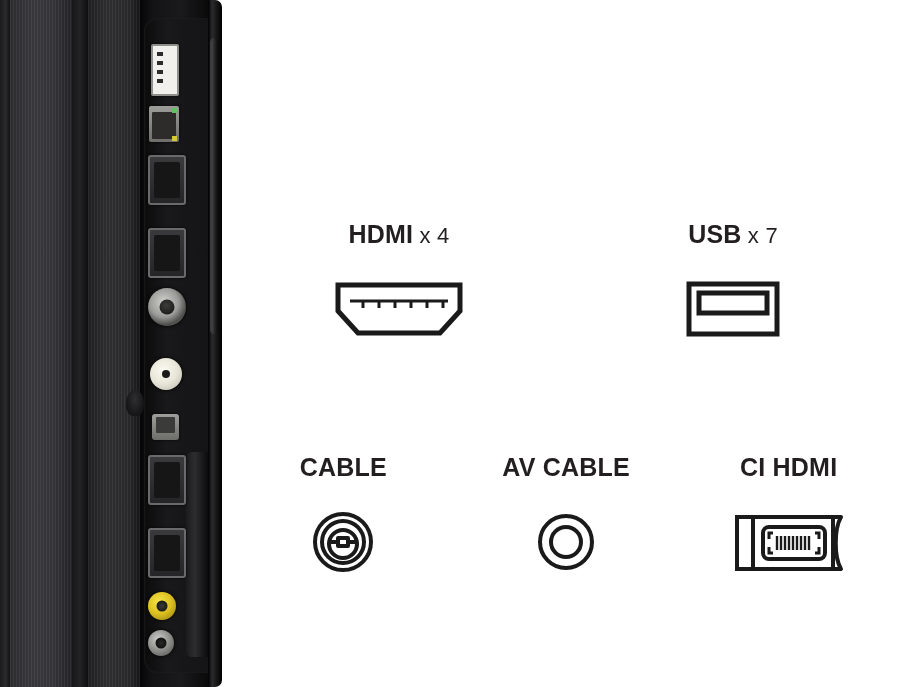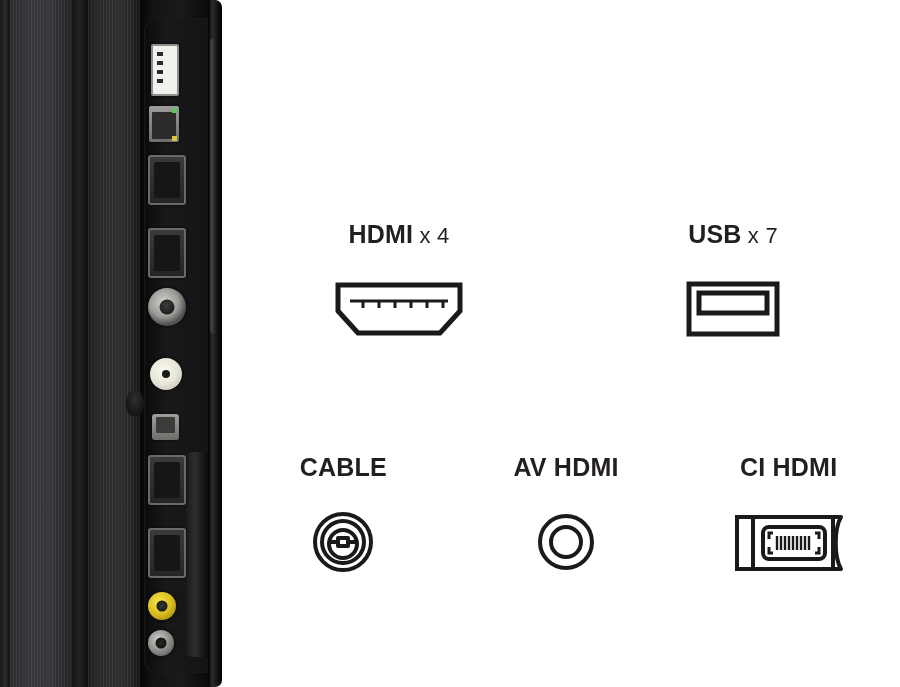--- a/index.html
+++ b/index.html
@@ -324,21 +324,21 @@
           <circle cx="31" cy="31" r="28" fill="none" stroke="#1a1a1a" stroke-width="4"></circle>
           <circle cx="31" cy="31" r="21" fill="none" stroke="#1a1a1a" stroke-width="4"></circle>
           <circle cx="31" cy="33" r="14" fill="none" stroke="#1a1a1a" stroke-width="4"></circle>
           <path d="M18 31 H26 M36 31 H44" stroke="#1a1a1a" stroke-width="4"></path>
           <path d="M26 27 H36 V35 H26 Z" fill="none" stroke="#1a1a1a" stroke-width="4" stroke-linejoin="round"></path>
         </svg>
       </div>
     </div>
 
     <div class="spec-cell">
-      <div class="spec-label"><span>AV HDMI</span><span class="mult"></span></div>
+      <div class="spec-label"><span>AV CABLE</span><span class="mult"></span></div>
       <div class="spec-icon">
         <svg width="58" height="58" viewBox="0 0 58 58">
           <circle cx="29" cy="29" r="26" fill="none" stroke="#1a1a1a" stroke-width="4"></circle>
           <circle cx="29" cy="29" r="15" fill="none" stroke="#1a1a1a" stroke-width="4"></circle>
         </svg>
       </div>
     </div>
 
 
     <div class="spec-cell">

